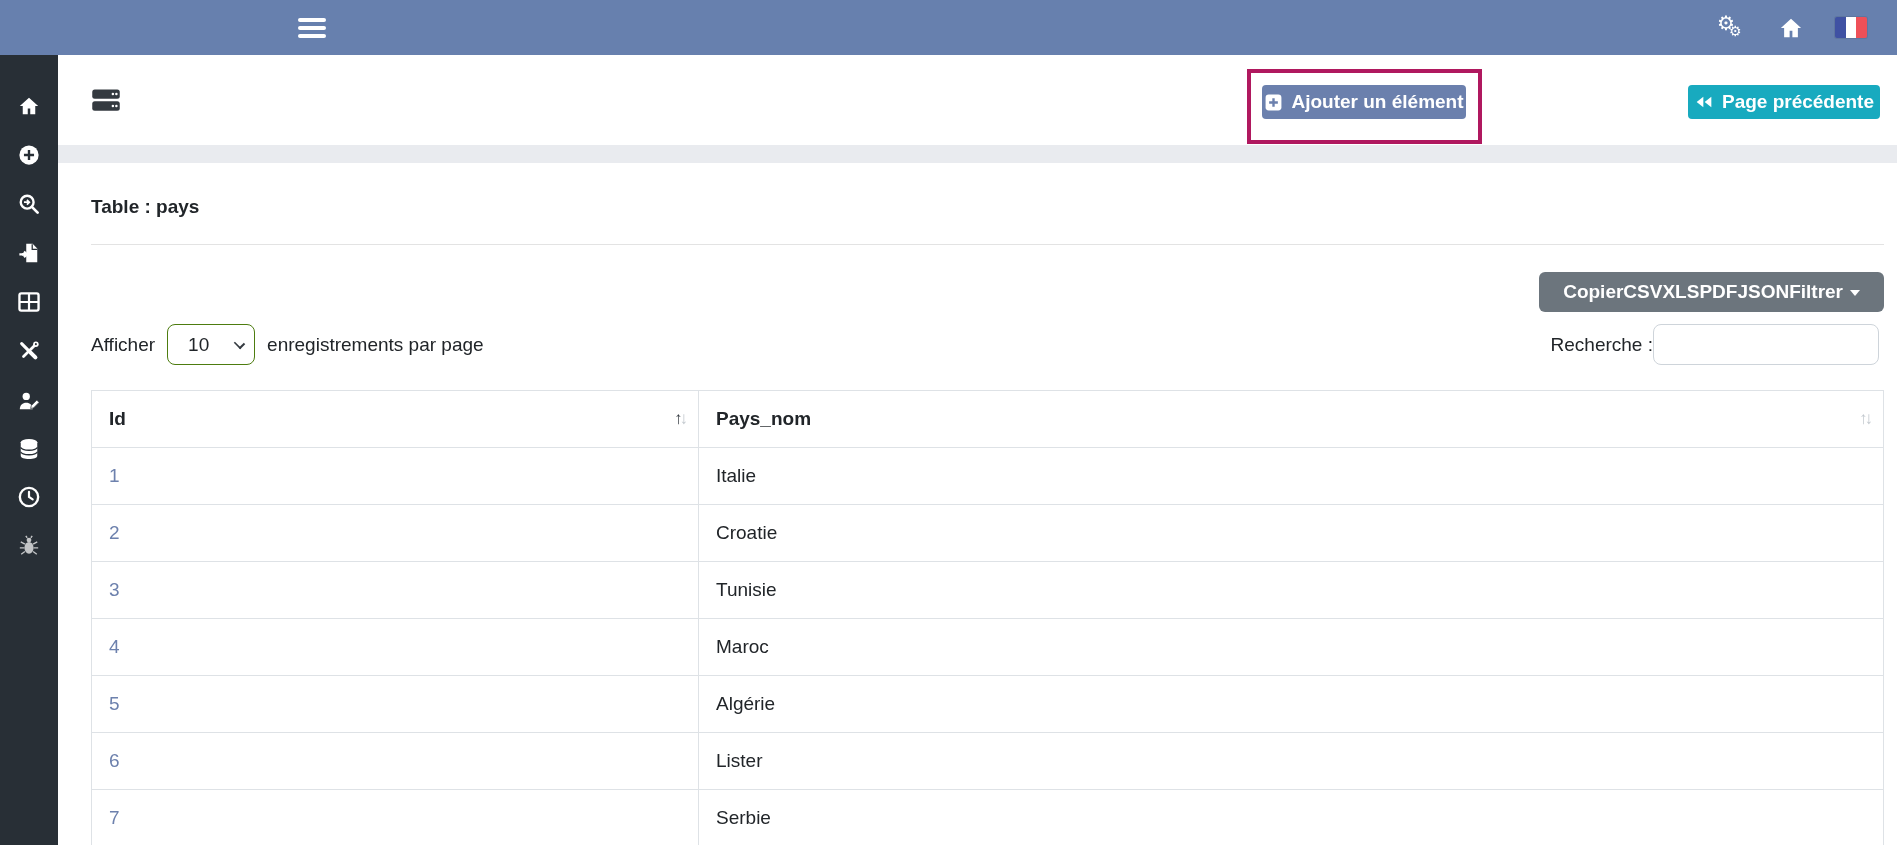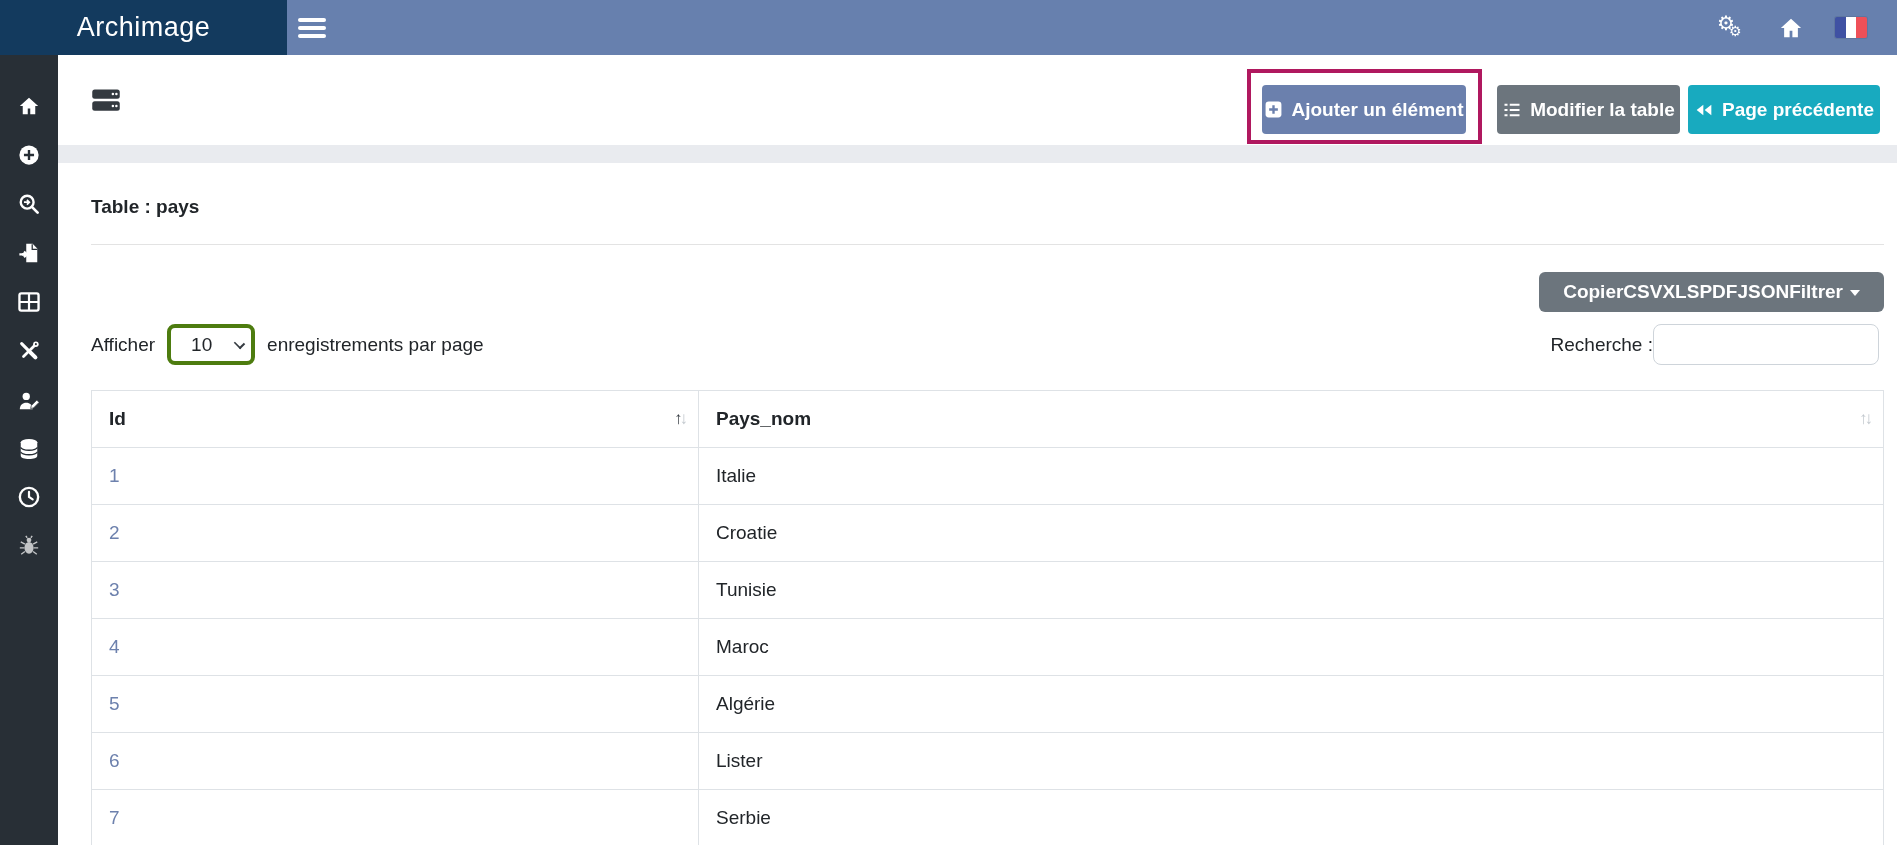--- a/index.html
+++ b/index.html
@@ -27,21 +27,21 @@
   .side-icon { position:absolute; left:0; width:58px; height:30px; display:flex; align-items:center; justify-content:center; cursor:pointer; }
   .side-icon svg { display:block; }
   .side-icon.dim { opacity:.72; }
 
   
   .header-bar { position:absolute; left:58px; top:55px; width:1839px; height:90px; background:#fff; z-index:10; }
   .title-row { position:absolute; left:33px; top:0; height:90px; display:flex; align-items:center; gap:15px;
                font-size:29px; color:#343a40; }
   .title-row svg { display:block; }
 
-  .btn { position:absolute; top:30px; height:49px; border:none; border-radius:4px; color:#fff;
+  .btn { position:absolute; top:30px; height:34px; border:none; border-radius:4px; color:#fff;
          font-family:"Liberation Sans", sans-serif; font-size:19px; font-weight:bold;
          display:flex; align-items:center; justify-content:center; gap:8px; cursor:pointer; }
   .btn svg { display:block; }
   .btn-add  { right:431px; width:204px; background:#6b80ad; }
   .btn-mod  { right:217px; width:183px; background:#6c757d; }
   .btn-prev { right:17px;  width:192px; background:#18aabf; }
   .annotation-box { position:absolute; top:14px; right:415px; width:235px; height:75px;
                     border:4px solid #b0185f; z-index:15; pointer-events:none; }
 
   .page-gap { position:absolute; left:58px; top:145px; width:1839px; height:18px; background:#e9ebef; }
@@ -52,21 +52,21 @@
 
   .export-bar { position:absolute; right:13px; top:272px; height:40px; background:#6c757d; border-radius:6px;
                 display:flex; align-items:center; padding:0 24px; }
   .export-btn { background:none; border:none; color:#fff; font-family:"Liberation Sans", sans-serif;
                 font-size:19px; font-weight:bold; cursor:pointer; display:flex; align-items:center; gap:7px; }
   .caret-down { width:0; height:0; border-left:5px solid transparent; border-right:5px solid transparent;
                 border-top:6px solid #fff; display:inline-block; margin-top:2px; }
 
   .length-row { position:absolute; left:91px; top:324px; height:41px; display:flex; align-items:center; gap:12px; font-size:19px; }
   .select-wrap { position:relative; width:88px; height:41px; }
-  .select-wrap select { width:100%; height:100%; border:4px solid #4d7c0f; border-radius:8px; background:#fff;
+  .select-wrap select { width:100%; height:100%; border:1px solid #4d7c0f; border-radius:8px; background:#fff;
                         font-family:"Liberation Sans", sans-serif; font-size:19px; color:#212529;
                         padding:0 28px 0 20px; appearance:none; -webkit-appearance:none; cursor:pointer; }
   .select-chevron { position:absolute; right:11px; top:15px; width:9px; height:9px; border-right:2px solid #343a40;
                     border-bottom:2px solid #343a40; transform:rotate(45deg) scale(1,.8); pointer-events:none; }
 
   .search-row { position:absolute; right:18px; top:324px; height:41px; display:flex; align-items:center; font-size:19px; }
   .search-row input { width:226px; height:41px; border:1px solid #ced4da; border-radius:8px;
                       font-family:"Liberation Sans", sans-serif; font-size:19px; padding:0 12px; outline:none; }
 
   
@@ -80,21 +80,20 @@
   .sort-icons { position:absolute; right:13px; top:50%; transform:translateY(-50%);
                 font-size:17px; letter-spacing:-3px; }
   .sort-icons .up-on  { color:#343a40; }
   .sort-icons .up-off { color:#c2c8ce; }
   .sort-icons .dn-off { color:#c2c8ce; }
 </style>
 </head>
 <body>
 
 <div class="navbar">
-  <div class="brand">Archimage</div>
   <div class="hamburger">
       <span></span>
       <span></span>
       <span></span>
     </div>
   <div class="nav-right">
     <div class="gears">
         <span class="g1">⚙</span>
         <span class="g2">⚙</span>
       </div>
@@ -195,27 +194,20 @@
 
   <button class="btn btn-add">
     <svg width="19" height="19" viewBox="0 0 24 24">
         <rect x="2" y="2" width="20" height="20" rx="4" fill="#fff"></rect>
         <path d="M12 6.5v11M6.5 12h11" stroke="#6b80ad" stroke-width="3"></path>
       </svg>
     <span>Ajouter un élément</span>
   </button>
   <div class="annotation-box"></div>
 
-  <button class="btn btn-mod">
-    <svg width="20" height="18" viewBox="0 0 24 24">
-        <path d="M9 5h13M9 12h13M9 19h13" stroke="#fff" stroke-width="2.8"></path>
-        <path d="M2 5h4M2 12h4M2 19h4" stroke="#fff" stroke-width="2.8"></path>
-      </svg>
-    <span>Modifier la table</span>
-  </button>
 
   <button class="btn btn-prev">
     <svg width="20" height="16" viewBox="0 0 24 24">
         <path d="M11 4v16L1 12zM23 4v16L13 12z" fill="#fff"></path>
       </svg>
     <span>Page précédente</span>
   </button>
 </div>
 
 <div class="page-gap"></div>

